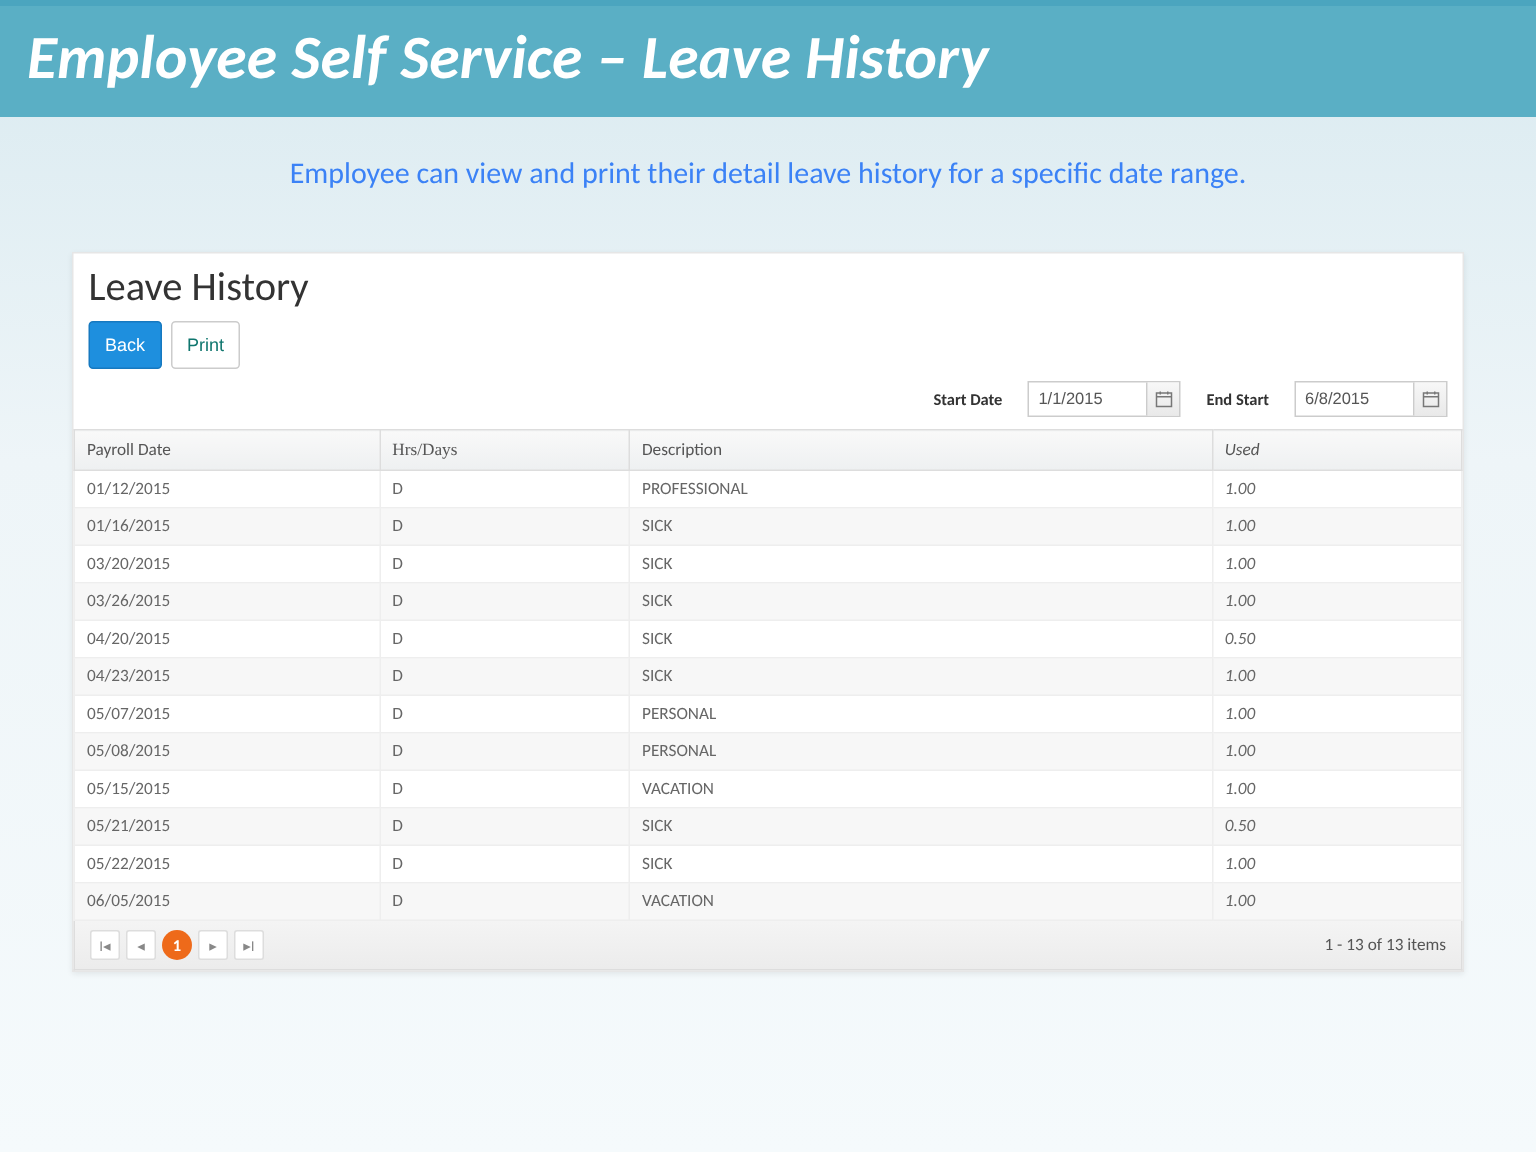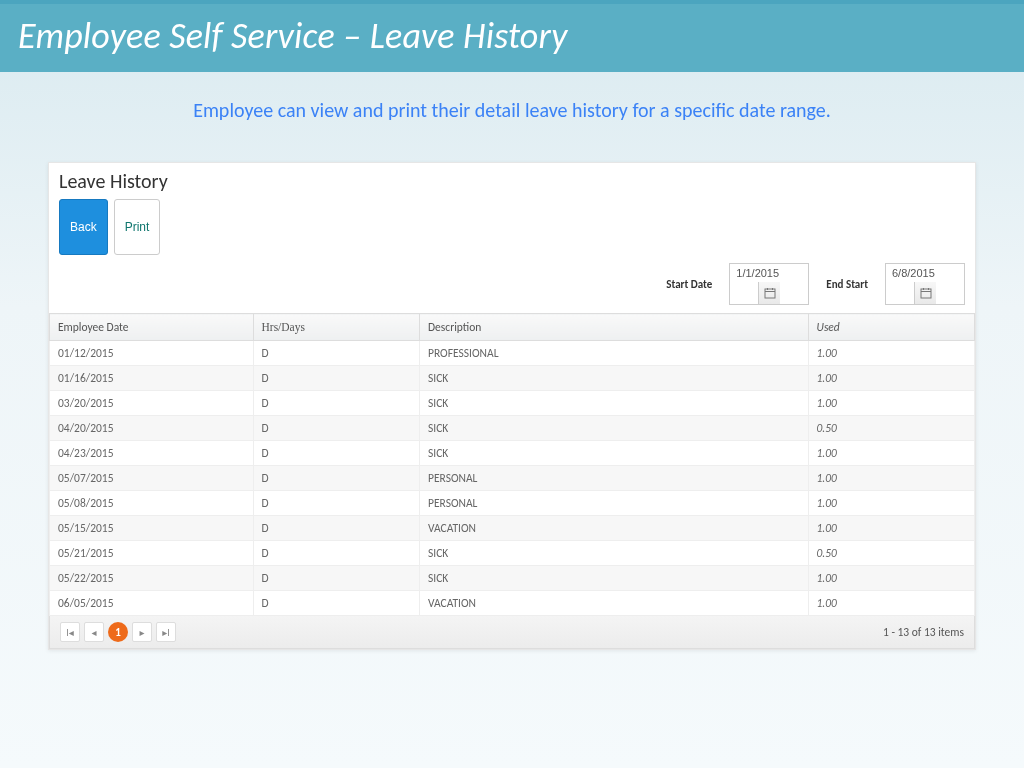--- a/index.html
+++ b/index.html
@@ -6,49 +6,49 @@
   html, body { width: 1024px; height: 768px; font-family: "Segoe UI", Calibri, Arial, sans-serif; }
   body { background: linear-gradient(to bottom, #d9eaf0 0%, #eef5f8 40%, #f5fafc 100%); }
   .slide-border { width: 1024px; height: 768px; border-top: 4px solid #4ba5bf; }
   .title-bar {
     background: #5aafc5;
     padding: 10px 18px 14px 18px;
   }
   .title-bar h1 {
     color: #fff;
     font-style: italic;
-    font-weight: 400;
-    font-size: 36px;
+    font-weight: 700;
+    font-size: 41px;
     letter-spacing: 0.2px;
   }
   .subtitle {
     text-align: center;
     color: #3b82f6;
     font-size: 20px;
     margin: 26px 60px 0 60px;
   }
   .panel {
     background: #fff;
     margin: 40px 48px 0 48px;
     box-shadow: 0 1px 4px rgba(0,0,0,0.08);
     border: 1px solid #e6e6e6;
     font-size: 12px;
     color: #555;
   }
-  .panel-title { font-size: 20px; color: #333; font-weight: 400; padding: 6px 10px 4px 10px; }
+  .panel-title { font-size: 27px; color: #333; font-weight: 400; padding: 6px 10px 4px 10px; }
   .toolbar { padding: 2px 10px 8px 10px; display: flex; gap: 6px; }
   .btn {
-    border-radius: 3px; padding: 20px 10px; font-size: 12px;
+    border-radius: 3px; padding: 8px 10px; font-size: 12px;
     border: 1px solid transparent; cursor: pointer;
   }
   .btn-primary { background: #1e8fde; color: #fff; border-color: #1679c0; }
   .btn-default { background: #fff; color: #0f766e; border-color: #ccc; }
   .date-row { display: flex; align-items: center; gap: 17px; padding: 0 10px 8px 10px; font-size: 11px; justify-content: flex-end; }
   .date-row .lbl { font-weight: 700; color: #333; }
-  .date-field { display: flex; align-items: center; border: 1px solid #ccc; background: #fff; flex-direction: column; }
+  .date-field { display: flex; align-items: center; border: 1px solid #ccc; background: #fff; }
   .date-field input { border: none; outline: none; font-size: 11px; padding: 3px 6px; width: 78px; color: #555; }
   .date-field .cal {
     width: 22px; height: 22px; border-left: 1px solid #ccc;
     background: linear-gradient(#f7f7f7,#e9e9e9);
     display: flex; align-items: center; justify-content: center;
     color: #666; font-size: 11px;
   }
   table.grid { width: 100%; border-collapse: collapse; border-top: 1px solid #ddd; }
   table.grid th {
     text-align: left; font-weight: 400; color: #555;
@@ -122,41 +122,47 @@
               <line x1="3.5" y1="1" x2="3.5" y2="3" stroke="#777"></line>
               <line x1="8.5" y1="1" x2="8.5" y2="3" stroke="#777"></line>
             </svg>
         </span>
       </span>
     </div>
 
     <table class="grid">
       <thead>
         <tr>
-          <th class="col-payroll">Employee Date</th>
+          <th class="col-payroll">Payroll Date</th>
           <th class="col-hrs">Hrs/Days</th>
           <th class="col-desc">Description</th>
           <th class="col-used">Used</th>
         </tr>
       </thead>
       <tbody id="grid-body">
           <tr>
             <td>01/12/2015</td>
             <td>D</td>
             <td>PROFESSIONAL</td>
             <td>1.00</td>
           </tr>
           <tr>
             <td>01/16/2015</td>
             <td>D</td>
             <td>SICK</td>
             <td>1.00</td>
           </tr>
           <tr>
             <td>03/20/2015</td>
+            <td>D</td>
+            <td>SICK</td>
+            <td>1.00</td>
+          </tr>
+          <tr>
+            <td>03/26/2015</td>
             <td>D</td>
             <td>SICK</td>
             <td>1.00</td>
           </tr>
           <tr>
             <td>04/20/2015</td>
             <td>D</td>
             <td>SICK</td>
             <td>0.50</td>
           </tr>

